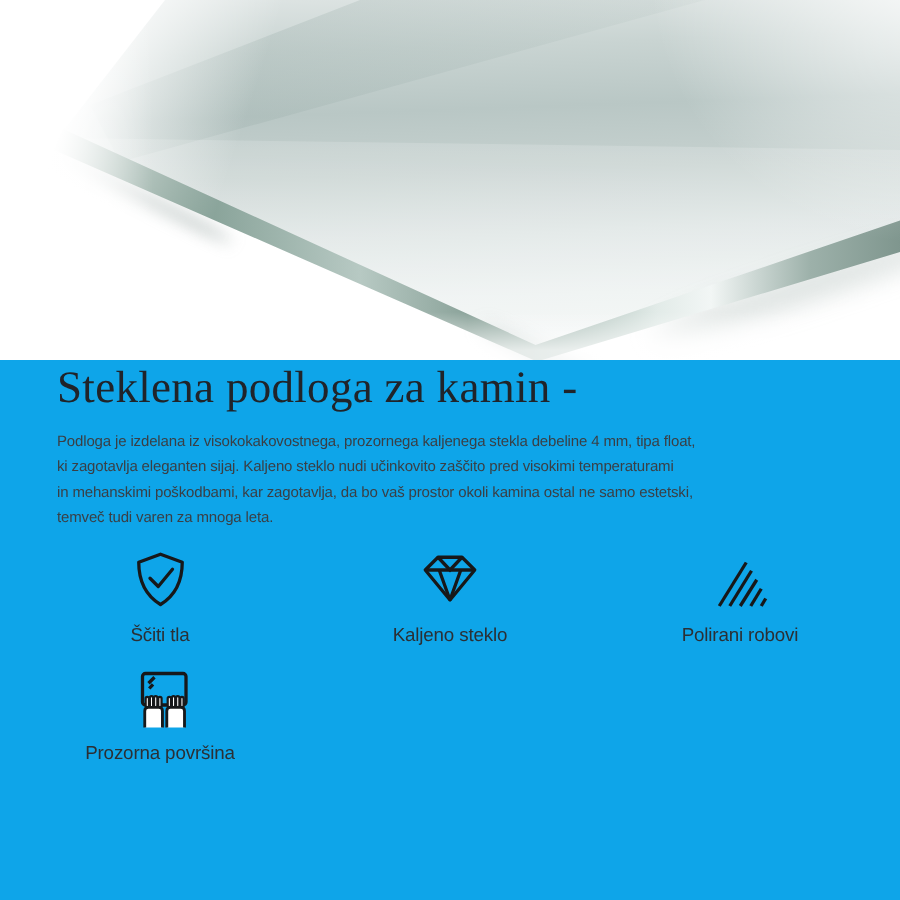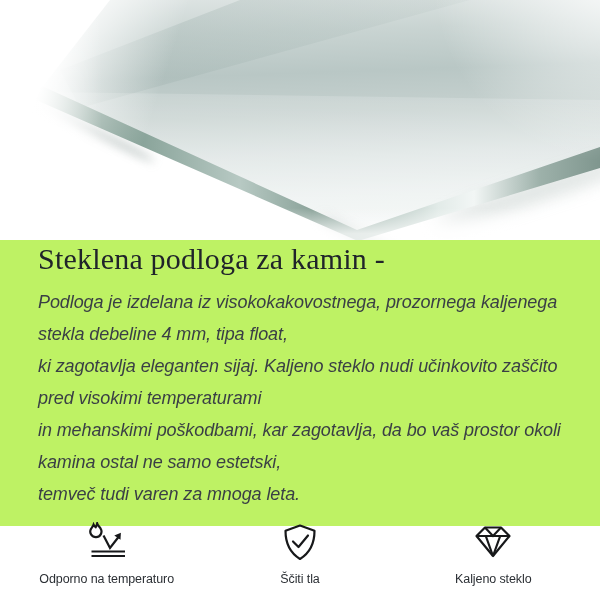--- a/index.html
+++ b/index.html
@@ -1,20 +1,20 @@
 <!DOCTYPE html>
 <html><head>
 <meta charset="utf-8">
 <style>
   html,body{margin:0;padding:0;}
   body{
     width:600px;height:600px;background:#ffffff;overflow:hidden;
     font-family:"Liberation Sans",sans-serif;
   }
-  .page{position:relative;width:600px;height:526px;background:#bef264;}
+  .page{position:relative;width:600px;height:600px;background:#0ea5e9;}
 
   
   .hero{position:relative;width:600px;height:240px;overflow:hidden;background:#fff;}
   .hero *{position:absolute;pointer-events:none;}
   .glass-surface{
     inset:0;
     clip-path:polygon(40px 90px,110px 0px,600px 0px,600px 149px,357px 232px);
     background:linear-gradient(178deg,#e0e6e5 0%,#c9d4d2 16%,#b9c7c5 32%,#c6d1cf 48%,#d9e1e0 64%,#e7edec 80%,#eff3f2 100%);
   }
   .glass-sheen{
@@ -54,23 +54,22 @@
 
   
   .content{position:relative;}
   h1{
     margin:3px 38px 0;
     font-family:"Liberation Serif",serif;font-weight:400;
     font-size:30px;line-height:32px;letter-spacing:.2px;color:#20242a;
   }
   .description{
     margin:11px 38px 0;
-    font-size:18px;line-height:32px;letter-spacing:-0.1px;color:#3a3f45;
+    font-size:10px;line-height:17px;letter-spacing:-0.1px;color:#3a3f45;
     white-space:pre-line;
-    font-style:italic;
   }
 
   
   .features{
     margin-top:10px;padding:0 10px;
     display:grid;grid-template-columns:1fr 1fr 1fr;row-gap:13px;
   }
   .feature{display:flex;flex-direction:column;align-items:center;}
   .feature .icon-box{height:44px;display:flex;align-items:flex-end;justify-content:center;}
   .feature svg{display:block;}
@@ -101,32 +100,20 @@
   <div class="content">
     <h1><span>Steklena podloga za kamin -</span><br></h1>
 
     <p class="description">Podloga je izdelana iz visokokakovostnega, prozornega kaljenega stekla debeline 4 mm, tipa float,
 ki zagotavlja eleganten sijaj. Kaljeno steklo nudi učinkovito zaščito pred visokimi temperaturami
 in mehanskimi poškodbami, kar zagotavlja, da bo vaš prostor okoli kamina ostal ne samo estetski,
 temveč tudi varen za mnoga leta.</p>
 
     <div class="features">
 
-      <div class="feature">
-        <div class="icon-box">
-          <svg width="46" height="42" viewBox="0 0 44 42">
-            <path class="stroke" d="M6.5 29.5 H40" stroke-width="2"></path>
-            <path class="stroke" d="M6.5 34 H40" stroke-width="2"></path>
-            <path class="stroke" d="M18.5 13.5 L25 26 L33.5 15" stroke-width="3.4"></path>
-            <polygon points="35.9,10.8 35.5,17.7 29.3,13.4" fill="#17181a"></polygon>
-            <path class="stroke" stroke-width="1.8" d="M12.2 1.5 c0.7 2.3 2.6 3.5 3.6 5.4 a5.6 5.6 0 1 1 -10 0.3 c0.8 -1.6 2.2 -2.7 2.8 -4.5 0.5 1.1 1.3 1.9 2.1 2.5 0.7 -1.1 1.2 -2.3 1.5 -3.7 z"></path>
-          </svg>
-        </div>
-        <div class="label">Odporno na temperaturo</div>
-      </div>
 
 
       <div class="feature">
         <div class="icon-box">
           <svg width="44" height="41" viewBox="0 0 44 41">
             <path class="stroke" stroke-width="2.4" stroke-linejoin="round" d="M22 2.5 L36.5 7.8 C36.5 20.5 31.8 30 22 36 C12.2 30 7.5 20.5 7.5 7.8 Z"></path>
             <path class="stroke" stroke-width="3" stroke-linecap="round" stroke-linejoin="round" d="M15 18.5 L20.5 24 L30 12.5"></path>
           </svg>
         </div>
         <div class="label">Ščiti tla</div>

